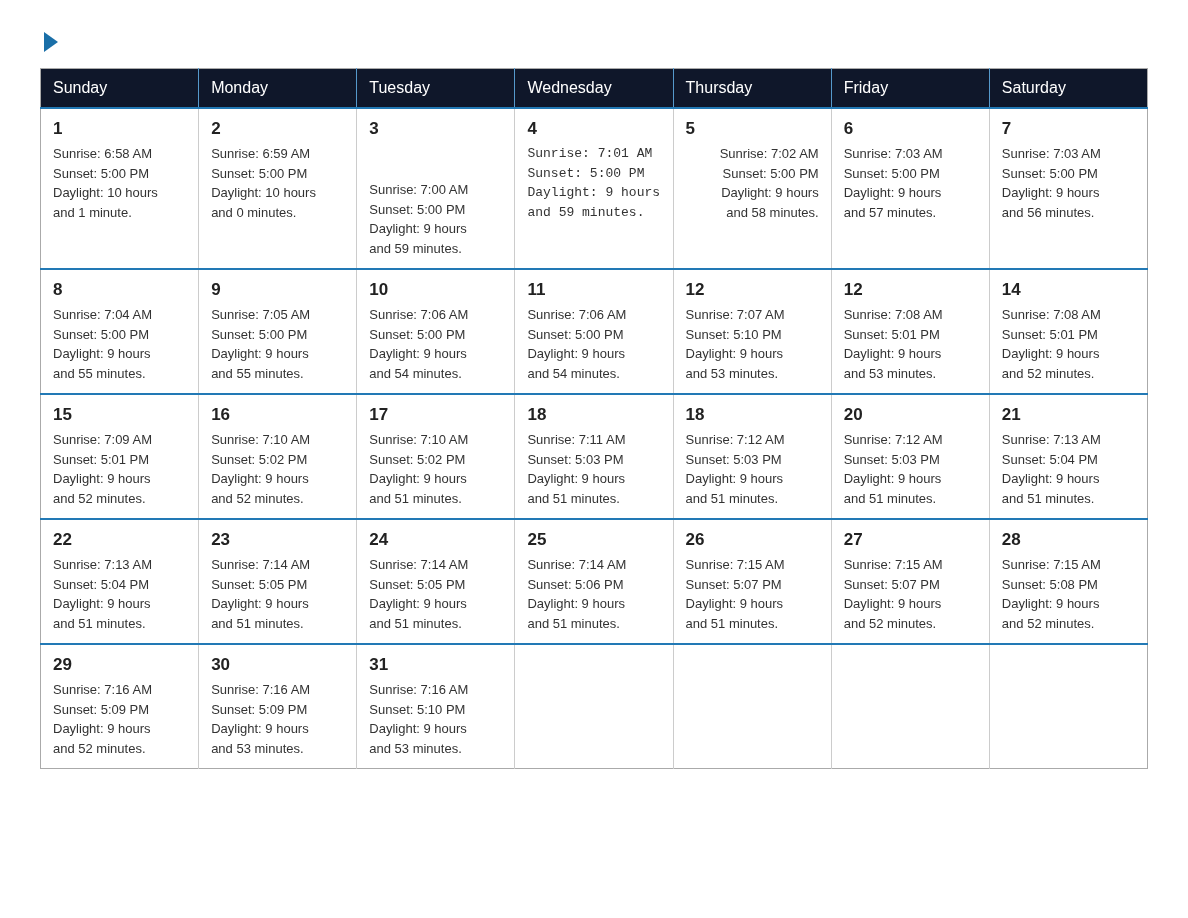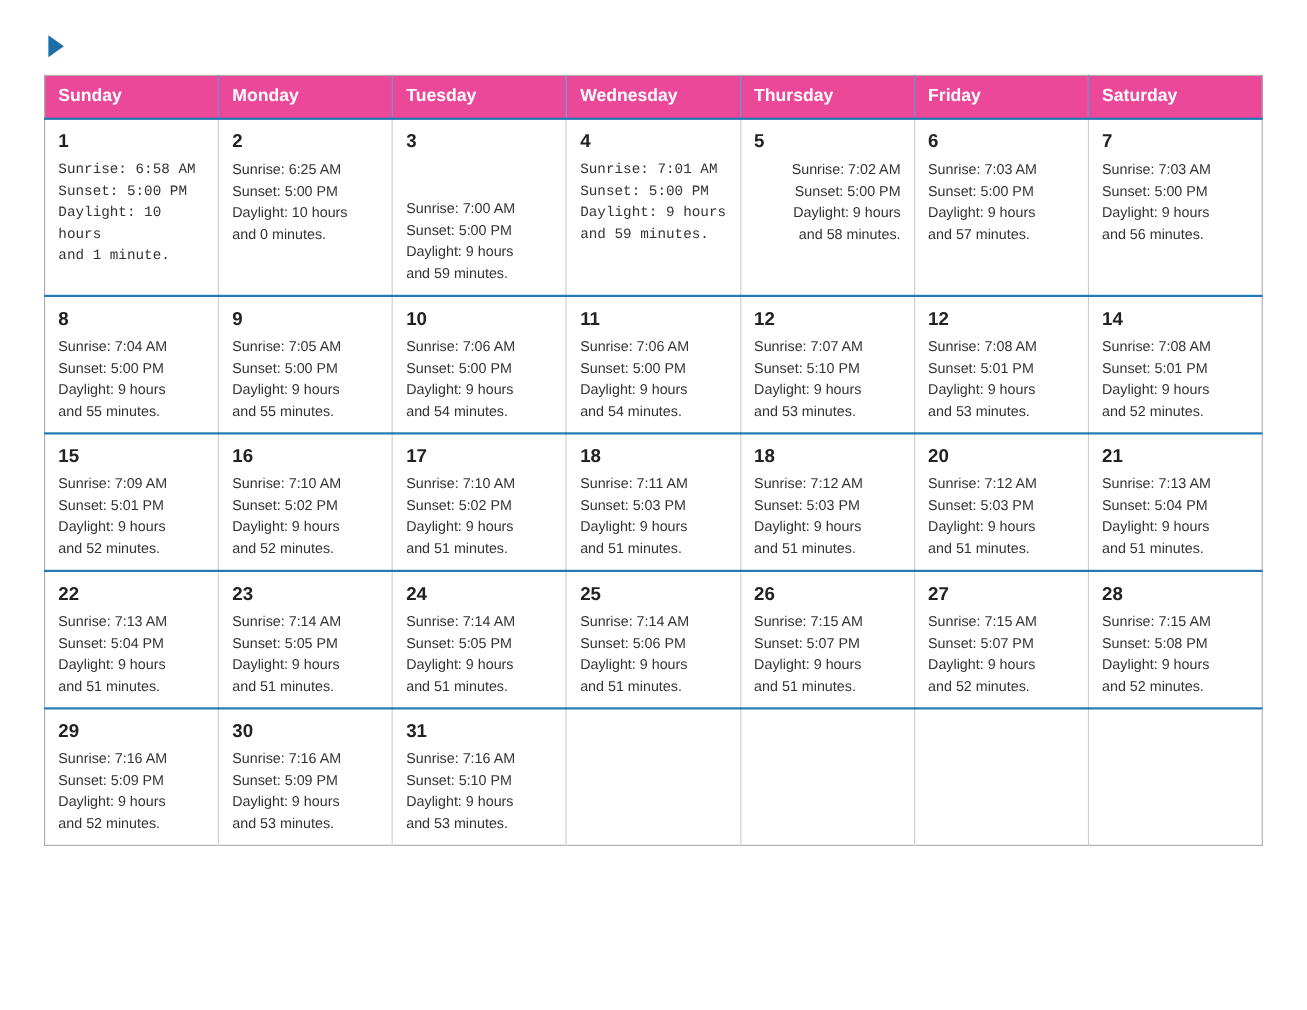--- a/index.html
+++ b/index.html
@@ -60,24 +60,24 @@
       font-size: 22px;
       color: #333;
       margin-top: 4px;
     }
     table {
       width: 100%;
       border-collapse: collapse;
       border: 1px solid #aaa;
     }
     thead tr th {
-      background-color: #ec4899;
+      background-color: #0f172a;
       color: #fff;
       font-size: 16px;
-      font-weight: bold;
+      font-weight: normal;
       padding: 10px 12px;
       text-align: left;
       border-right: 1px solid #5599cc;
     }
     thead tr th:last-child {
       border-right: none;
     }
     tbody tr {
       border-top: 2px solid #2279b5;
     }
@@ -136,28 +136,28 @@
         <th>Wednesday</th>
         <th>Thursday</th>
         <th>Friday</th>
         <th>Saturday</th>
       </tr>
   </thead>
   <tbody id="calendar-body">
   <tr>
         <td>
           <span class="day-number">1</span>
-          <div class="day-info" style="white-space: pre-line; font-family: Liberation Mono, monospace;">Sunrise: 6:58 AM
+          <div class="day-info" style="white-space: pre-line;">Sunrise: 6:58 AM
 Sunset: 5:00 PM
 Daylight: 10 hours
 and 1 minute.</div>
         </td>
         <td>
           <span class="day-number">2</span>
-          <div class="day-info" style="white-space: pre-line;">Sunrise: 6:25 AM
+          <div class="day-info" style="white-space: pre-line;">Sunrise: 6:59 AM
 Sunset: 5:00 PM
 Daylight: 10 hours
 and 0 minutes.</div>
         </td>
         <td>
           <span class="day-number">3</span>
           <div class="day-info" style="white-space: pre-line; margin-top: 41px;">Sunrise: 7:00 AM
 Sunset: 5:00 PM
 Daylight: 9 hours
 and 59 minutes.</div>

